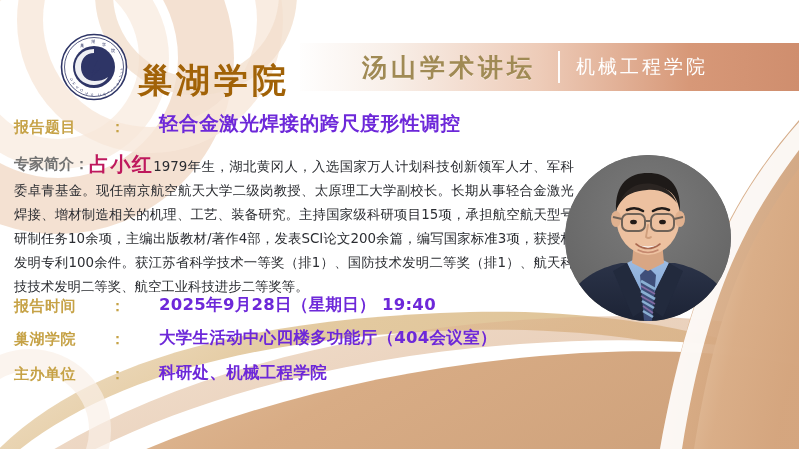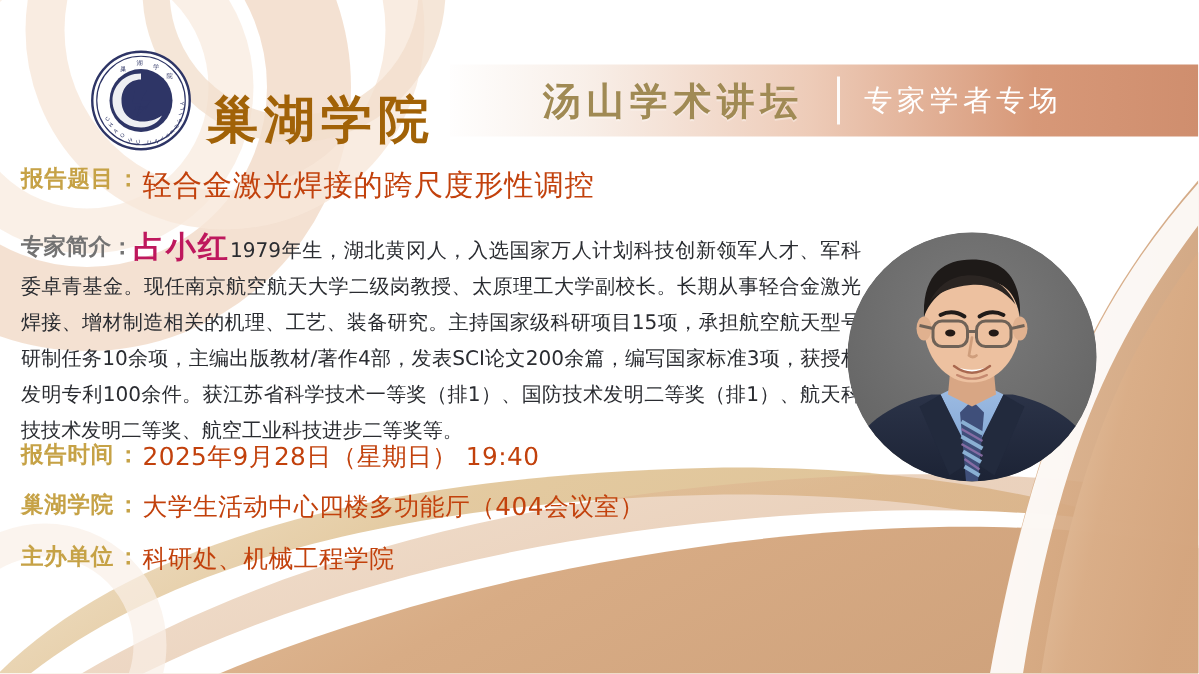--- a/index.html
+++ b/index.html
@@ -101,41 +101,42 @@
     letter-spacing: 2.4px;
     color: #2e3566;
     margin-top: 3px;
     white-space: nowrap;
   }
 
   
   .row {
     position: absolute;
     display: flex;
-    align-items: flex-start;
-    white-space: nowrap;
+    align-items: flex-end;
+    white-space: nowrap;
+    gap: 32px;
   }
   .lbl {
     font-size: 15px;
     font-weight: bold;
     color: #c6a246;
     letter-spacing: 0.5px;
     flex: none;
   }
   .colon {
     color: #c6a246;
     font-size: 15px;
     font-weight: bold;
     padding: 0 2px;
     flex: none;
   }
   .val {
     font-size: 17px;
-    font-weight: normal;
-    color: #c2410c;
+    font-weight: bold;
+    color: #6d28d9;
     letter-spacing: 0.3px;
   }
 
   #row-title  { left: 14px; top: 110px; }
   #row-title .val { font-size: 19.5px; letter-spacing: 0.6px; }
   #row-time   { left: 14px; top: 294px; }
   #row-place  { left: 14px; top: 327px; }
   #row-host   { left: 14px; top: 362px; }
 
   #row-time .val, #row-place .val, #row-host .val { font-size: 16.5px; }
@@ -235,21 +236,21 @@
         <path d="M799,168 C 748,238 716,308 694,449 L799,449 Z" fill="url(#gTanB)" opacity="0.95"></path>
 
         <circle cx="30" cy="430" r="70" fill="none" stroke="#faf0e7" stroke-width="22" opacity="0.7"></circle>
       </g>
     </svg>
   </div>
 
   <div class="banner">
     <span class="banner-main">汤山学术讲坛</span>
     <span class="banner-divider"></span>
-    <span class="banner-sub">专家学者专场</span>
+    <span class="banner-sub">机械工程学院</span>
   </div>
 
   <div class="logo-block">
     <span class="seal">
       <svg class="seal" viewBox="0 0 68 68" xmlns="http://www.w3.org/2000/svg">
         <circle cx="34" cy="34" r="32.5" fill="#ffffff" stroke="#2e3566" stroke-width="1.6"></circle>
         <circle cx="34" cy="34" r="29.5" fill="#ffffff" stroke="#2e3566" stroke-width="0.8"></circle>
         <circle cx="34" cy="34" r="21" fill="#2e3566"></circle>
         <path d="M34 16 C 22 16 15 25 15 34 C 15 44 23 52 34 52 C 41 52 46 48 48 44
                  C 44 47 39 48 35 48 C 26 48 21 42 21 34 C 21 26 26 20 34 20 Z" fill="#ffffff" opacity="0.92"></path>

